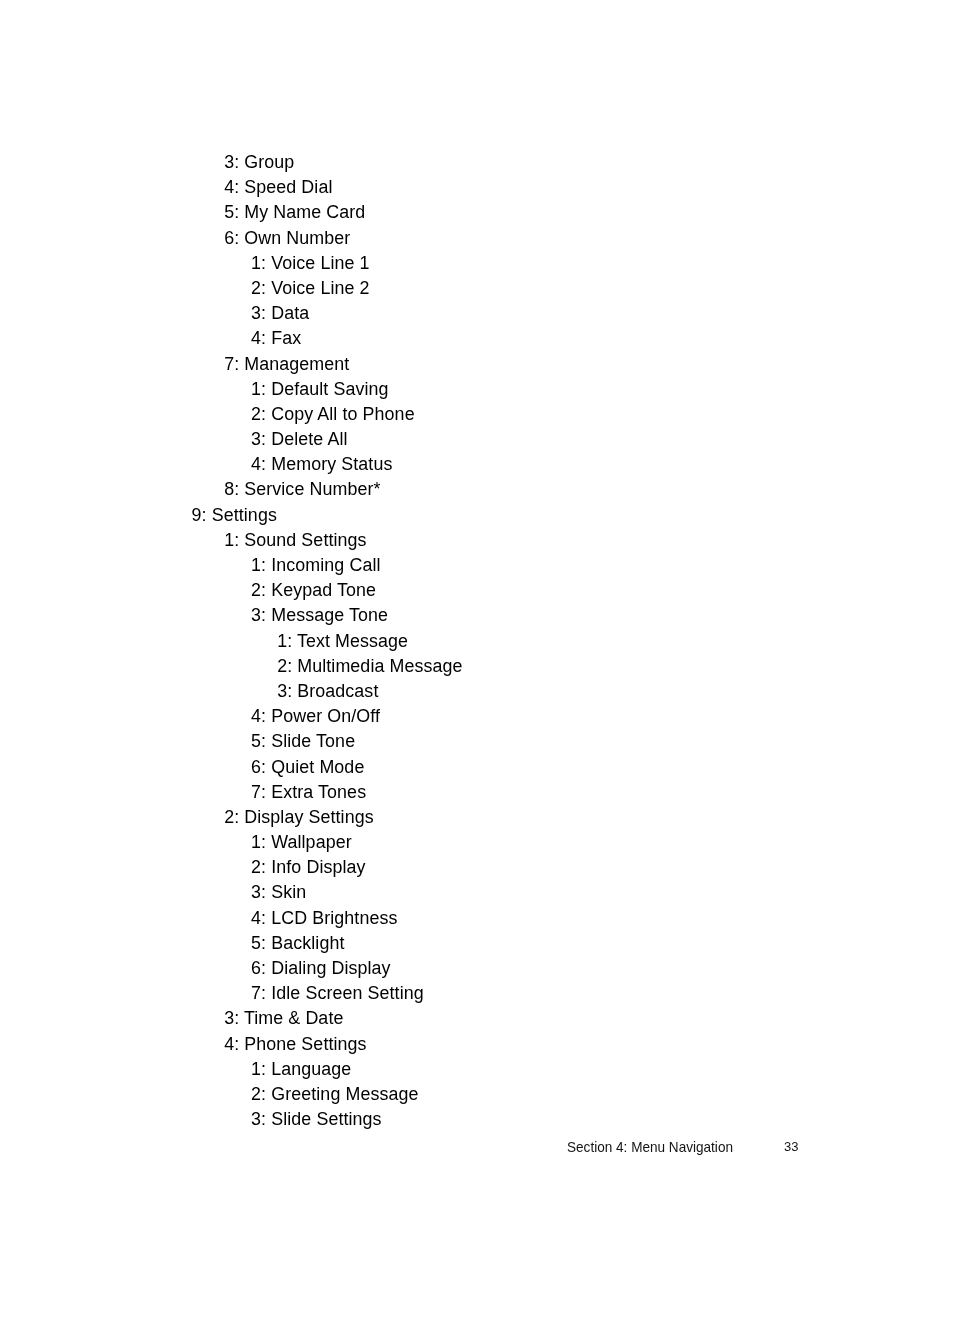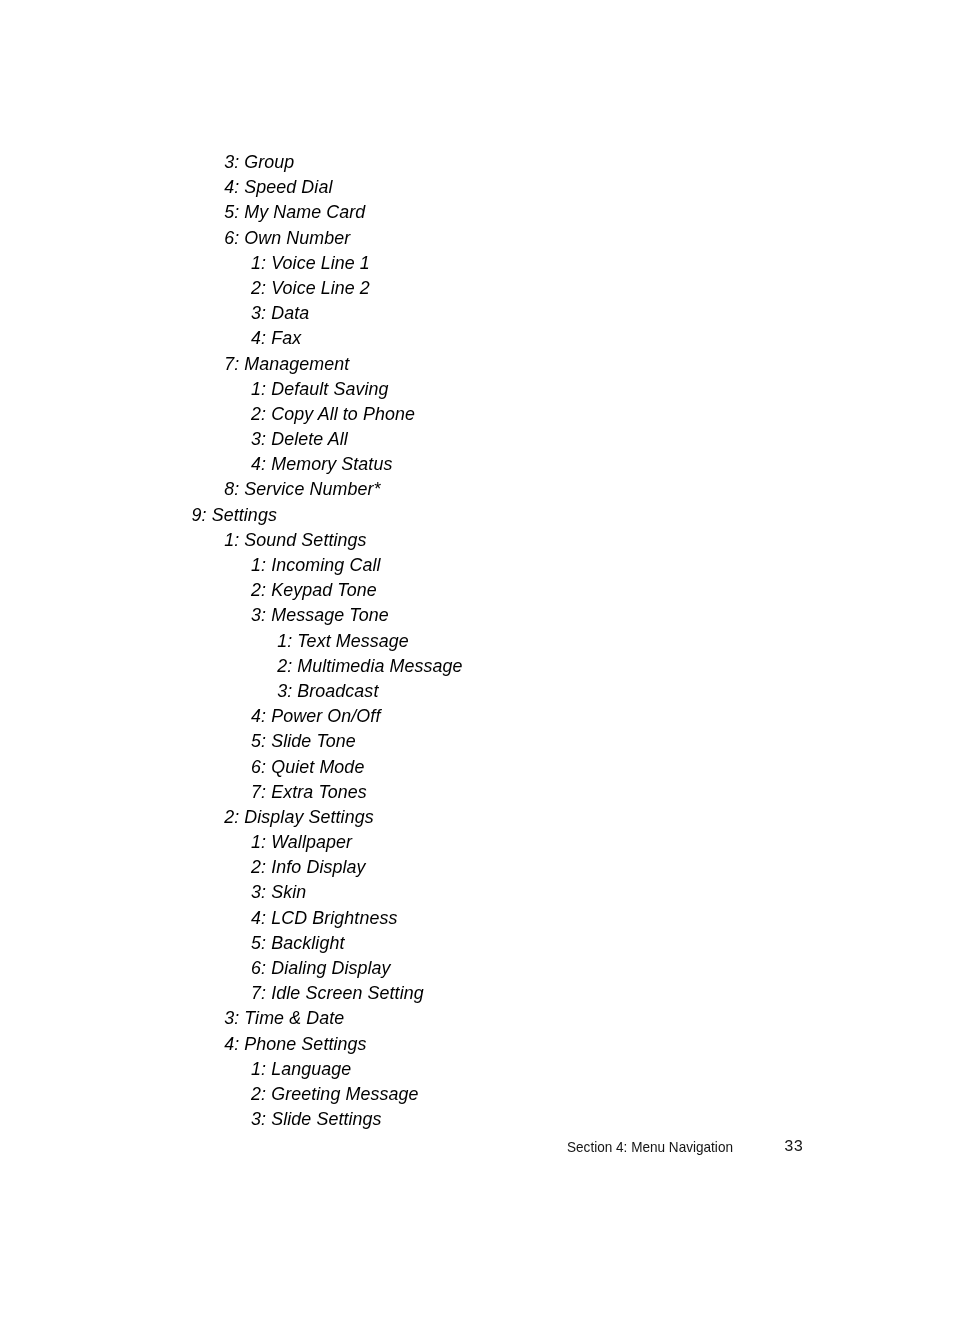--- a/index.html
+++ b/index.html
@@ -22,21 +22,20 @@
     background: #ffffff;
     overflow: hidden;
   }
 
   
   .menu-outline {
     position: absolute;
     left: 0;
     top: 149px;
     width: 756px;
-    font-style: italic;
   }
 
   .menu-line {
     font-size: 19.2px;
     line-height: 25.2px;
     height: 25.2px;
     white-space: nowrap;
     color: #000000;
     letter-spacing: 0.1px;
     font-stretch: condensed;
@@ -68,26 +67,25 @@
     color: #141414;
     font-stretch: condensed;
     transform: scaleX(0.93);
     transform-origin: left center;
   }
 
   .footer-pagenum {
     position: absolute;
     left: 768px;
     top: 0;
-    font-size: 16px;
+    font-size: 13px;
     line-height: 22px;
     white-space: nowrap;
     color: #141414;
     font-stretch: condensed;
-    font-family: Liberation Mono, monospace;
   }
 </style>
 </head>
 <body>
 
 <div class="page">
 
   <div class="menu-outline">
       <div class="menu-line lvl-2">3: Group</div>
       <div class="menu-line lvl-2">4: Speed Dial</div>

